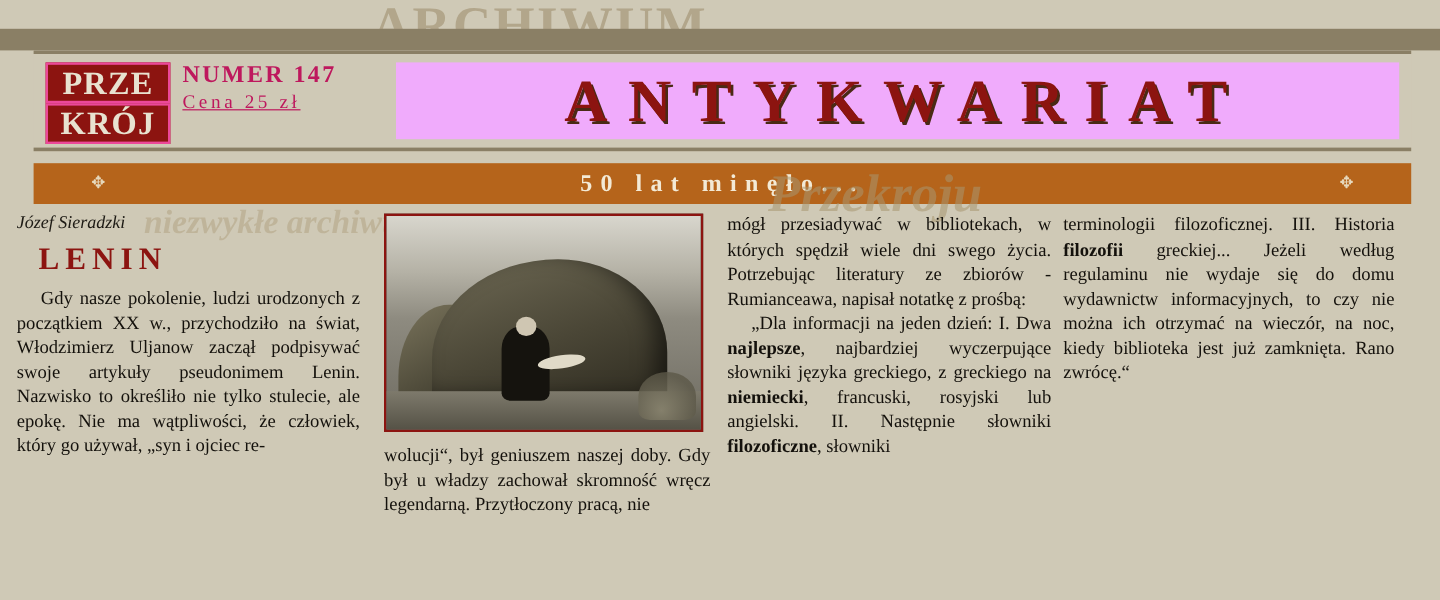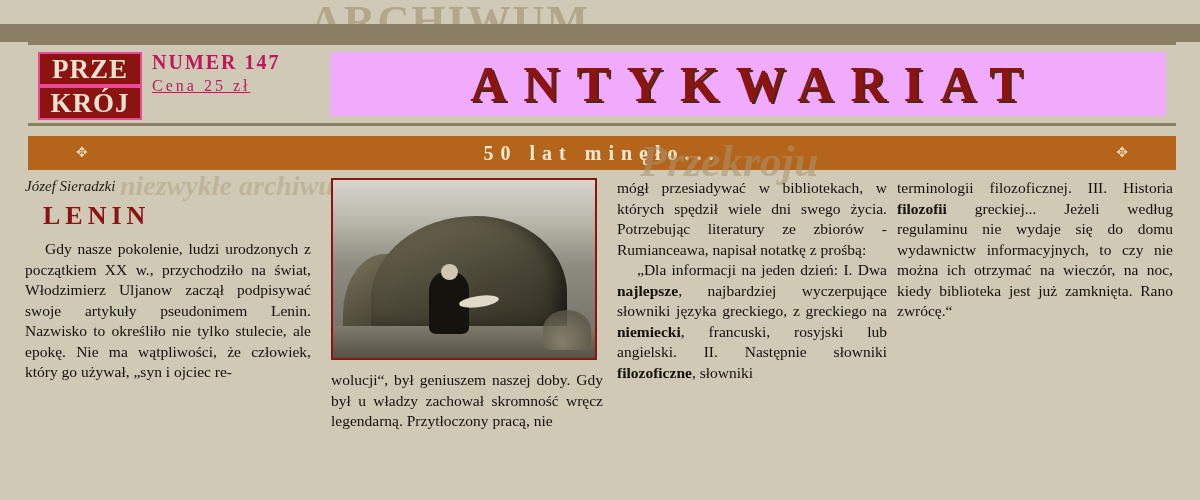--- a/index.html
+++ b/index.html
@@ -147,21 +147,21 @@
     position: absolute;
     color: #e6d8bc;
     font-size: 14px;
     letter-spacing: 0;
   }
   .strip-orn.left { left: 48px; top: 8px; }
   .strip-orn.right { right: 48px; top: 8px; }
   
   .content {
     position: absolute;
-    top: 178px; left: 25px;
+    top: 178px; left: 14px;
     width: 1148px;
     height: 320px;
     display: flex;
     gap: 0;
   }
   .col {
     box-sizing: border-box;
   }
   .col1 { width: 300px; padding-right: 14px; }
   .col2 { width: 292px; padding-right: 14px; padding-left: 6px; }

